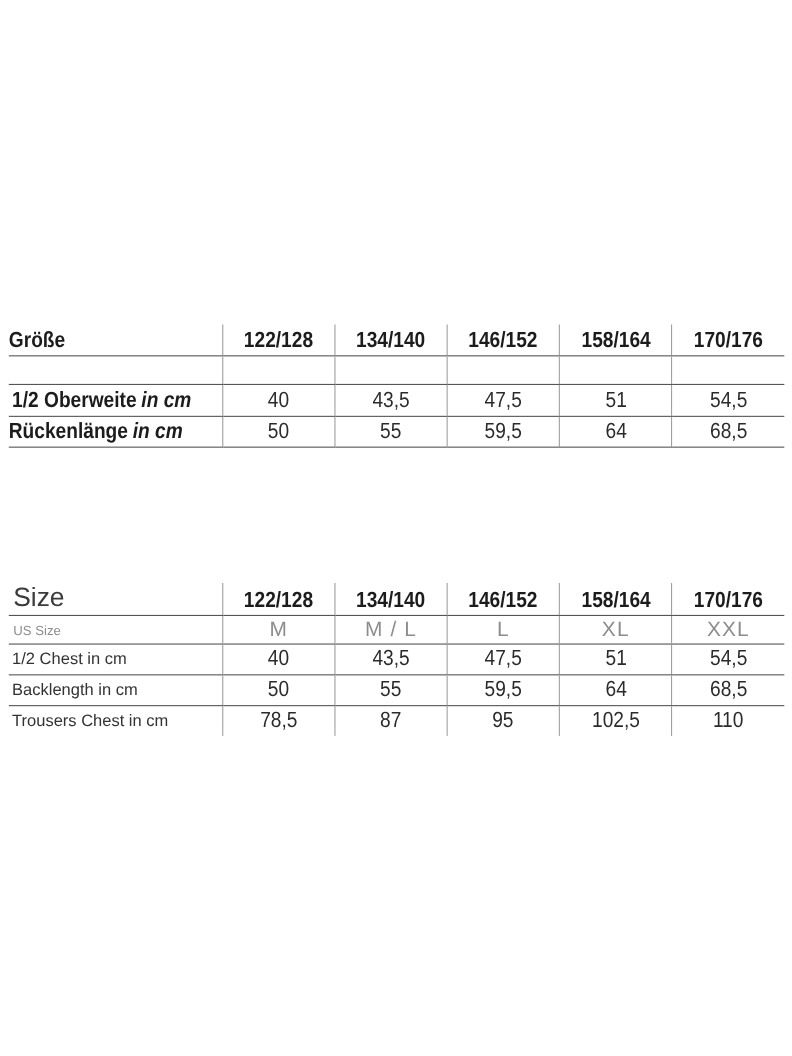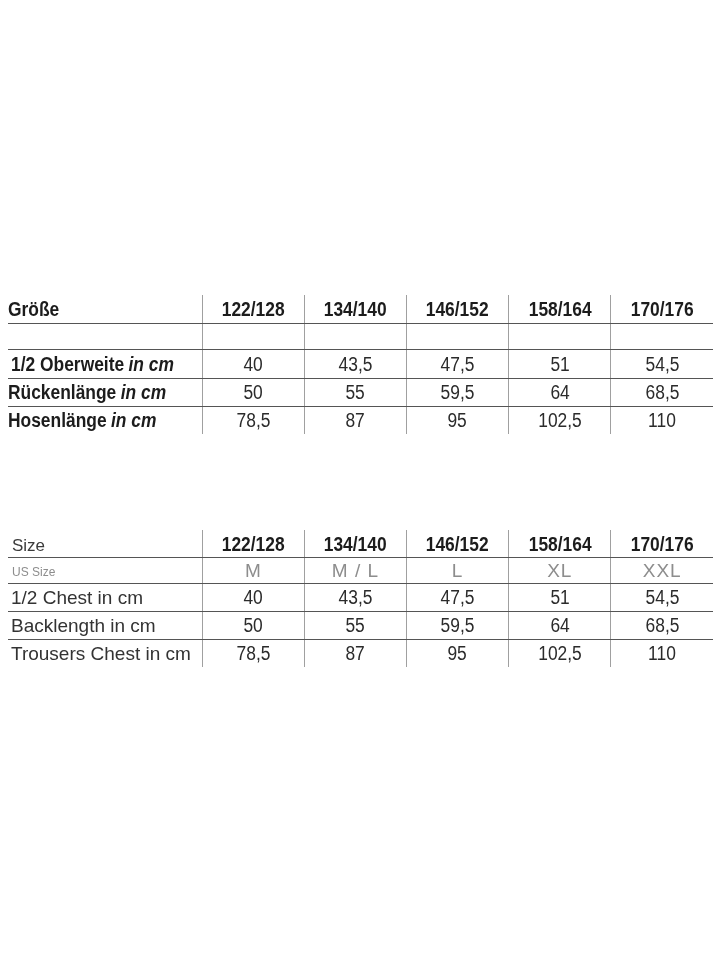--- a/index.html
+++ b/index.html
@@ -28,22 +28,22 @@
   
   .cl{display:inline-block;transform:scaleX(0.87);transform-origin:0 50%;white-space:nowrap;}
   .cc{display:inline-block;transform:scaleX(0.87);transform-origin:50% 50%;white-space:nowrap;}
 
   .t1-title{font-size:20px;font-weight:700;color:#1c1c1c;}
   .col-hdr{font-size:20px;font-weight:700;color:#1c1c1c;}
   .t1-label{font-size:20px;font-weight:700;color:#1c1c1c;}
   .t1-label em{font-style:italic;margin-left:5px;}
   .num{font-size:20px;font-weight:400;color:#2b2b2b;}
 
-  .t2-title{font-size:17px;font-weight:400;color:#3b3b3b;padding-left:4px;display:inline-block;}
-  .t2-label{font-size:19px;font-weight:400;color:#333333;padding-left:3px;display:inline-block;}
+  .t2-title{font-size:24px;font-weight:400;color:#3b3b3b;padding-left:4px;display:inline-block;}
+  .t2-label{font-size:15px;font-weight:400;color:#333333;padding-left:3px;display:inline-block;}
   .us-label{font-size:12px;font-weight:400;color:#8d8d8d;padding-left:4px;display:inline-block;}
   .us-val{font-size:19px;font-weight:400;color:#8d8d8d;letter-spacing:1px;}
 </style>
 </head>
 <body>
 
 <div class="page">
 
   <table class="tbl t1">
     <colgroup>
@@ -79,28 +79,20 @@
       <td class="v"><span class="cc num">51</span></td>
       <td class="v"><span class="cc num">54,5</span></td>
     </tr>
     <tr class="r27 b">
       <td><span class="cl t1-label"><span>Rückenlänge</span><em>in cm</em></span></td>
       <td class="v"><span class="cc num">50</span></td>
       <td class="v"><span class="cc num">55</span></td>
       <td class="v"><span class="cc num">59,5</span></td>
       <td class="v"><span class="cc num">64</span></td>
       <td class="v"><span class="cc num">68,5</span></td>
-    </tr>
-    <tr class="r27">
-      <td><span class="cl t1-label"><span>Hosenlänge</span><em>in cm</em></span></td>
-      <td class="v"><span class="cc num">78,5</span></td>
-      <td class="v"><span class="cc num">87</span></td>
-      <td class="v"><span class="cc num">95</span></td>
-      <td class="v"><span class="cc num">102,5</span></td>
-      <td class="v"><span class="cc num">110</span></td>
     </tr>
   </tbody>
     </table>
 
   <table class="tbl t2">
     <colgroup>
       <col class="c-label">
         <col class="c-val">
         <col class="c-val">
         <col class="c-val">

